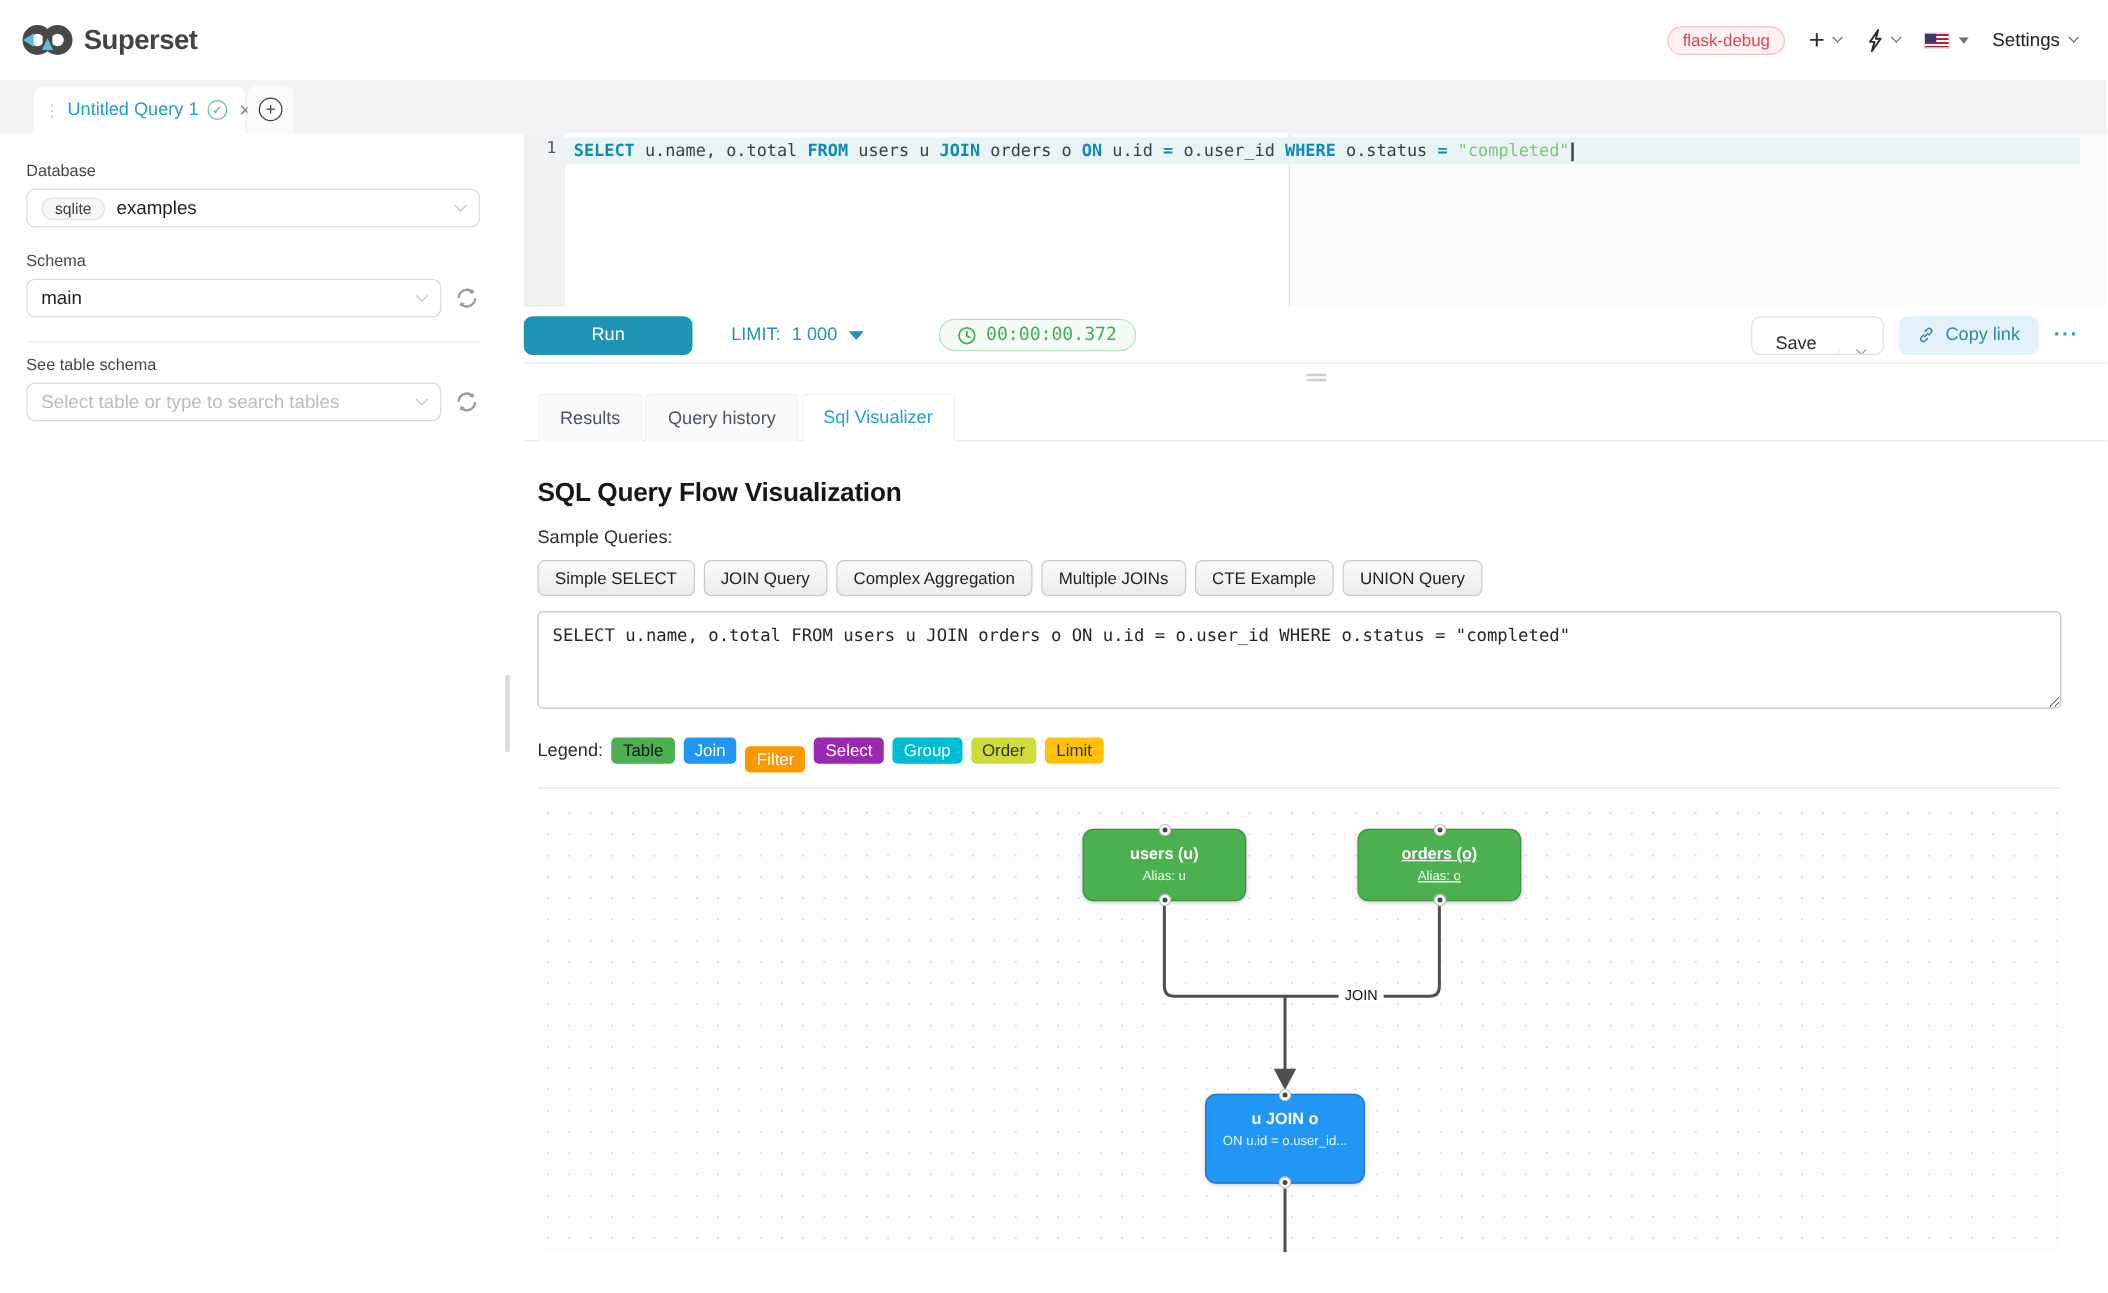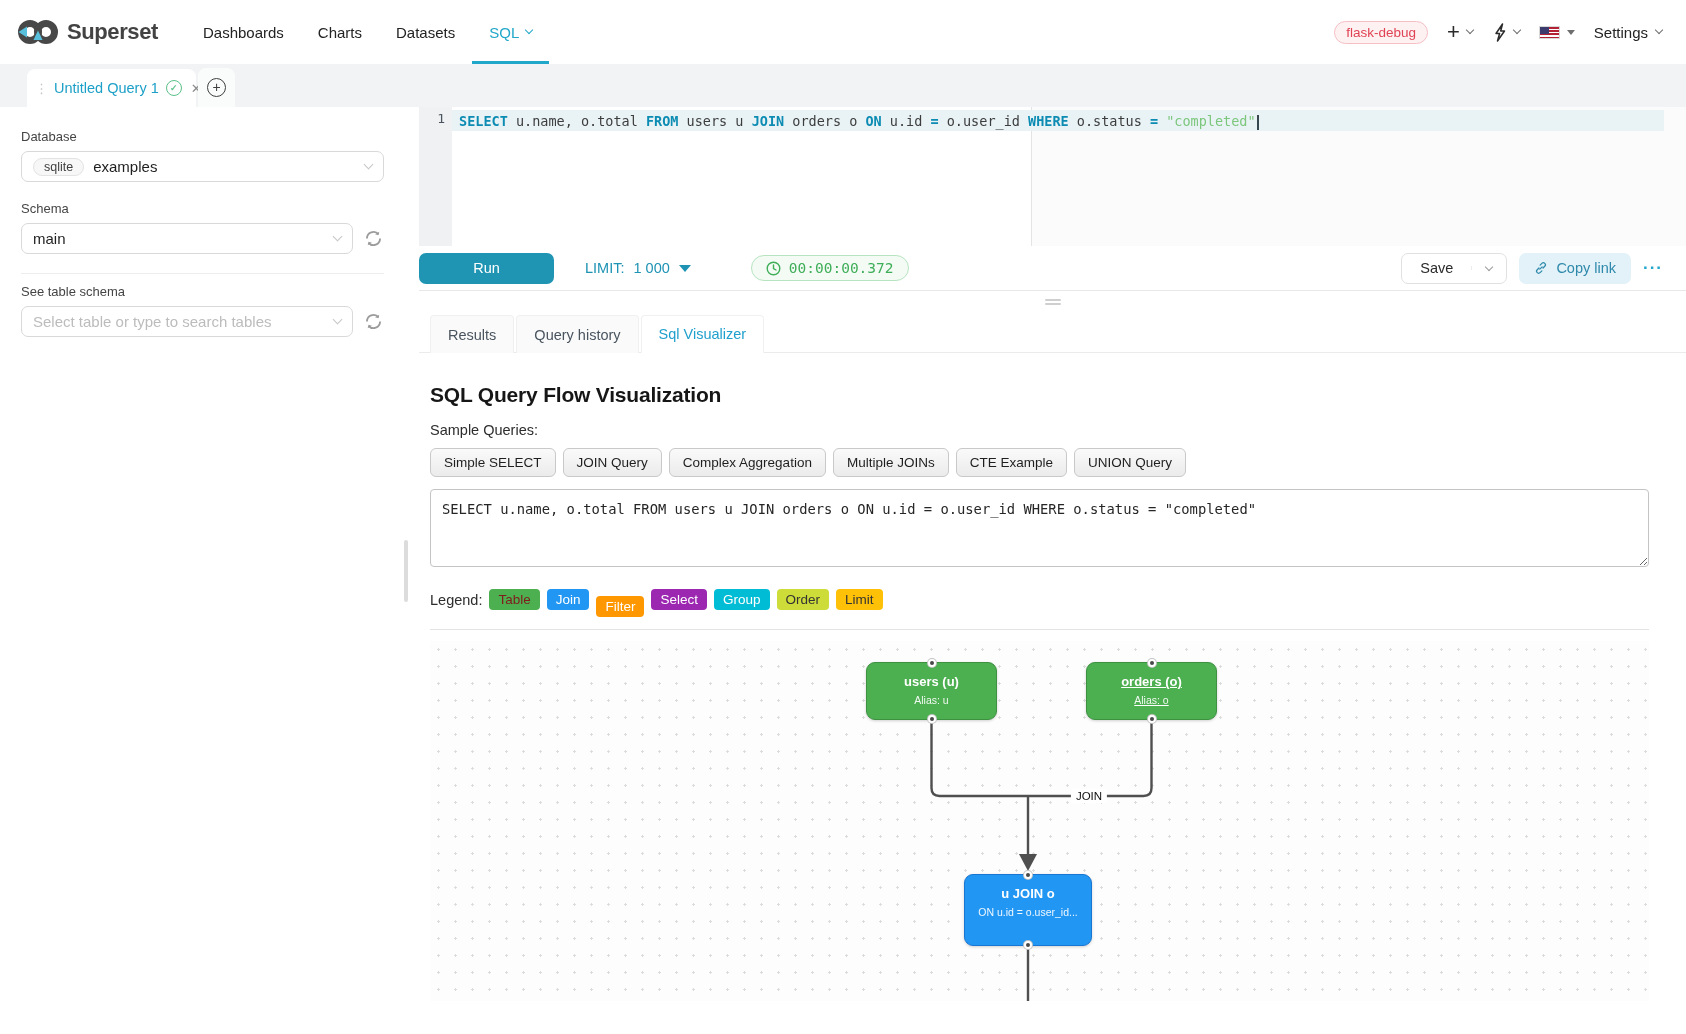--- a/index.html
+++ b/index.html
@@ -94,21 +94,21 @@
   .run-btn { width:135px; height:31px; background:#2095b3; border:none; border-radius:7px;
     color:#fff; font-size:14.5px; font-family:inherit; cursor:pointer; }
   .limit { display:flex; align-items:center; gap:9px; margin-left:31px; color:#1e93b4;
     font-size:14.5px; cursor:pointer; }
   .caret-solid-teal { width:0; height:0; border-left:6px solid transparent;
     border-right:6px solid transparent; border-top:7px solid #1e93b4; }
   .timer { display:flex; align-items:center; gap:8px; margin-left:60px;
     border:1px solid #b7e4c0; background:#f4fbf5; border-radius:16px; padding:4px 14px;
     color:#3fae58; font-family:"DejaVu Sans Mono", monospace; font-size:14.5px; }
   .toolbar-right { margin-left:auto; display:flex; align-items:center; gap:12px; padding-right:23px; }
-  .save-split { display:flex; align-items:center; height:31px; border:1px solid #e1e1e1;
+  .save-split { display:flex; align-items:flex-end; height:31px; border:1px solid #e1e1e1;
     border-radius:7px; background:#fff; overflow:hidden; }
   .save-main { display:flex; align-items:center; padding:0 18px; font-size:14.5px; color:#2b2b2b; cursor:pointer; }
   .save-caret { width:35px; border-left:1px solid #ececec; display:flex; align-items:center;
     justify-content:center; cursor:pointer; }
   .save-caret .chev { border-color:#9a9a9a; margin-top:-2px; }
   .copylink-btn { display:flex; align-items:center; gap:8px; height:31px; padding:0 15px;
     background:#e2f2f8; border:none; border-radius:7px; color:#2e89ab; font-size:14.5px;
     font-family:inherit; cursor:pointer; }
   .more-btn { color:#20a7c9; font-size:17px; letter-spacing:1px; cursor:pointer; font-weight:700; }
 
@@ -164,35 +164,20 @@
   <div class="navbar">
     <div class="brand">
       <svg width="44" height="30" viewBox="0 0 44 30">
         <circle cx="14" cy="15" r="8.5" fill="none" stroke="#484848" stroke-width="7"></circle>
         <circle cx="30" cy="15" r="8.5" fill="none" stroke="#484848" stroke-width="7"></circle>
         <path d="M2.5 15 L11 9.5 L11 20.5 Z" fill="#58c0dc"></path>
         <path d="M22 13.5 L17.5 23 L26.5 23 Z" fill="#58c0dc"></path>
       </svg>
       <span class="brand-name">Superset</span>
     </div>
-    <div class="nav-menu">
-        <div class="nav-item">
-          <span>Dashboards</span>
-        </div>
-        <div class="nav-item">
-          <span>Charts</span>
-        </div>
-        <div class="nav-item">
-          <span>Datasets</span>
-        </div>
-        <div class="nav-item active">
-          <span>SQL</span>
-          <i class="chev small"></i>
-        </div>
-      </div>
     <div class="nav-right">
       <span class="env-badge">flask-debug</span>
       <span class="icon-group">
         <span class="plus-glyph">+</span>
         <i class="chev small"></i>
       </span>
       <span class="icon-group">
         <svg width="15" height="19" viewBox="0 0 15 19">
           <path d="M10.5 1 L4 10.5 h3.6 L5.5 18 L12.5 8 h-3.8 Z" fill="none" stroke="#2b2b2b" stroke-width="1.5" stroke-linejoin="round"></path>
         </svg>
@@ -328,21 +313,21 @@
           <button class="sample-btn">Complex Aggregation</button>
           <button class="sample-btn">Multiple JOINs</button>
           <button class="sample-btn">CTE Example</button>
           <button class="sample-btn">UNION Query</button>
         </div>
 
       <textarea class="query-box" spellcheck="false" style="">SELECT u.name, o.total FROM users u JOIN orders o ON u.id = o.user_id WHERE o.status = "completed"</textarea>
 
       <div class="legend-row">
         <span>Legend:</span>
-      <span class="legend-badge" style="background: rgb(76, 175, 80); color: #7f1d1d;">Table</span>
+      <span class="legend-badge" style="background: rgb(76, 175, 80); color: #0f172a;">Table</span>
           <span class="legend-badge" style="background: rgb(33, 150, 243); color: rgb(255, 255, 255);">Join</span>
           <span class="legend-badge" style="background: rgb(255, 152, 0); color: rgb(255, 255, 255); margin-top: 14px;">Filter</span>
           <span class="legend-badge" style="background: rgb(156, 39, 176); color: rgb(255, 255, 255);">Select</span>
           <span class="legend-badge" style="background: rgb(0, 188, 212); color: rgb(255, 255, 255);">Group</span>
           <span class="legend-badge" style="background: rgb(205, 220, 57); color: rgb(51, 51, 51);">Order</span>
           <span class="legend-badge" style="background: rgb(255, 193, 7); color: rgb(51, 51, 51);">Limit</span>
         </div>
 
       <hr class="viz-hr">
 

